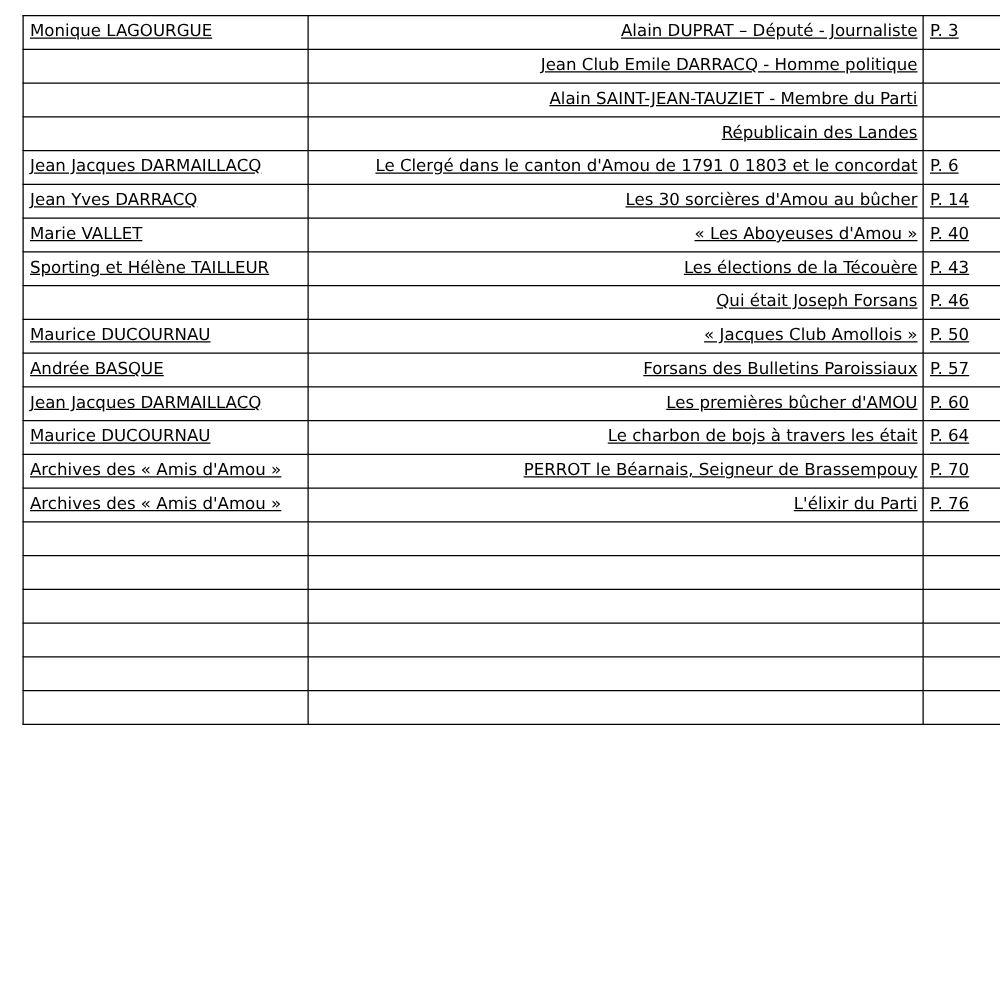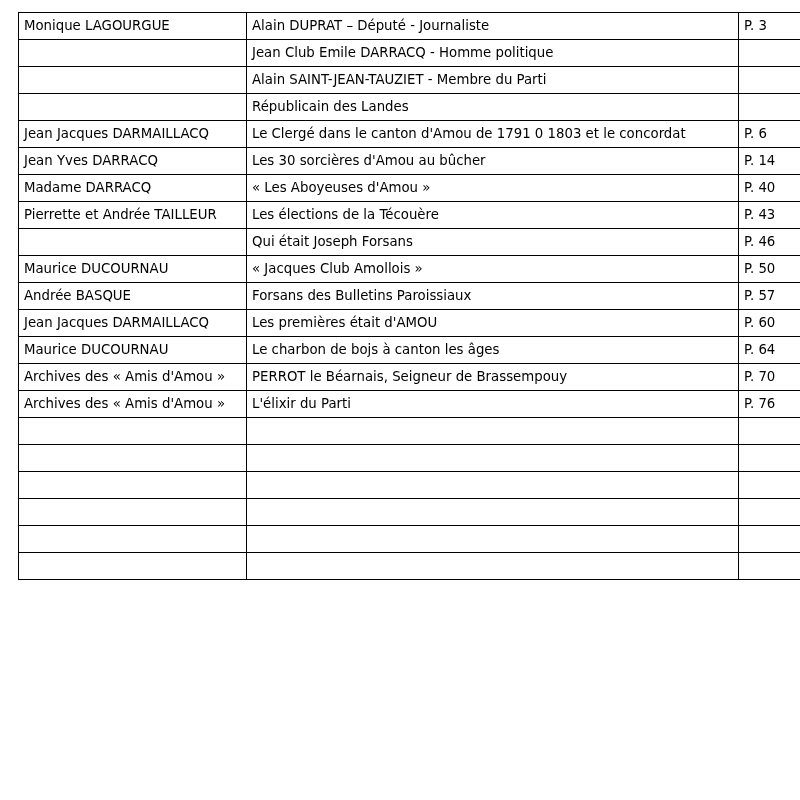--- a/index.html
+++ b/index.html
@@ -24,39 +24,40 @@
     text-align: center;
     font-size: 13.5px;
     font-weight: bold;
     letter-spacing: 0.1px;
     margin: 11px 0 0 0;
     padding: 0 20px;
     line-height: 1.2;
   }
   .table-wrap {
     margin: 12px 18px 12px 18px;
+    text-decoration: underline;
   }
   table.comm-table {
     border-collapse: collapse;
     width: 764px;
     table-layout: fixed;
   }
   table.comm-table td {
     border: 1.3px solid #000000;
     height: 23px;
     padding: 1px 4px 2px 5px;
     font-size: 13.3px;
     font-family: "DejaVu Sans", sans-serif;
     line-height: 1.15;
     vertical-align: middle;
     overflow: hidden;
     white-space: nowrap;
   }
   td.col-speaker { width: 218px; }
-  td.col-subject { width: 482px; }
+  td.col-subject { width: 482px; text-align: right; }
   td.col-page    { width: 64px; }
   .empty-row td { height: 23px; }
 </style>
 </head>
 <body>
 
 <div class="page">
 
 
   <div class="table-wrap">
@@ -86,52 +87,52 @@
           <td class="col-speaker">Jean Jacques DARMAILLACQ</td>
           <td class="col-subject">Le Clergé dans le canton d'Amou de 1791 0 1803 et le concordat</td>
           <td class="col-page">P. 6</td>
         </tr>
         <tr>
           <td class="col-speaker">Jean Yves DARRACQ</td>
           <td class="col-subject">Les 30 sorcières d'Amou au bûcher</td>
           <td class="col-page">P. 14</td>
         </tr>
         <tr>
-          <td class="col-speaker">Madame DARRACQ</td>
+          <td class="col-speaker">Marie VALLET</td>
           <td class="col-subject">« Les Aboyeuses d'Amou »</td>
           <td class="col-page">P. 40</td>
         </tr>
         <tr>
-          <td class="col-speaker">Pierrette et Andrée TAILLEUR</td>
+          <td class="col-speaker">Sporting et Hélène TAILLEUR</td>
           <td class="col-subject">Les élections de la Técouère</td>
           <td class="col-page">P. 43</td>
         </tr>
         <tr>
           <td class="col-speaker"></td>
           <td class="col-subject">Qui était Joseph Forsans</td>
           <td class="col-page">P. 46</td>
         </tr>
         <tr>
           <td class="col-speaker">Maurice DUCOURNAU</td>
           <td class="col-subject">« Jacques Club Amollois »</td>
           <td class="col-page">P. 50</td>
         </tr>
         <tr>
           <td class="col-speaker">Andrée BASQUE</td>
           <td class="col-subject">Forsans des Bulletins Paroissiaux</td>
           <td class="col-page">P. 57</td>
         </tr>
         <tr>
           <td class="col-speaker">Jean Jacques DARMAILLACQ</td>
-          <td class="col-subject">Les premières était d'AMOU</td>
+          <td class="col-subject">Les premières bûcher d'AMOU</td>
           <td class="col-page">P. 60</td>
         </tr>
         <tr>
           <td class="col-speaker">Maurice DUCOURNAU</td>
-          <td class="col-subject">Le charbon de bojs à canton les âges</td>
+          <td class="col-subject">Le charbon de bojs à travers les était</td>
           <td class="col-page">P. 64</td>
         </tr>
         <tr>
           <td class="col-speaker">Archives des « Amis d'Amou »</td>
           <td class="col-subject">PERROT le Béarnais, Seigneur de Brassempouy</td>
           <td class="col-page">P. 70</td>
         </tr>
         <tr>
           <td class="col-speaker">Archives des « Amis d'Amou »</td>
           <td class="col-subject">L'élixir du Parti</td>

